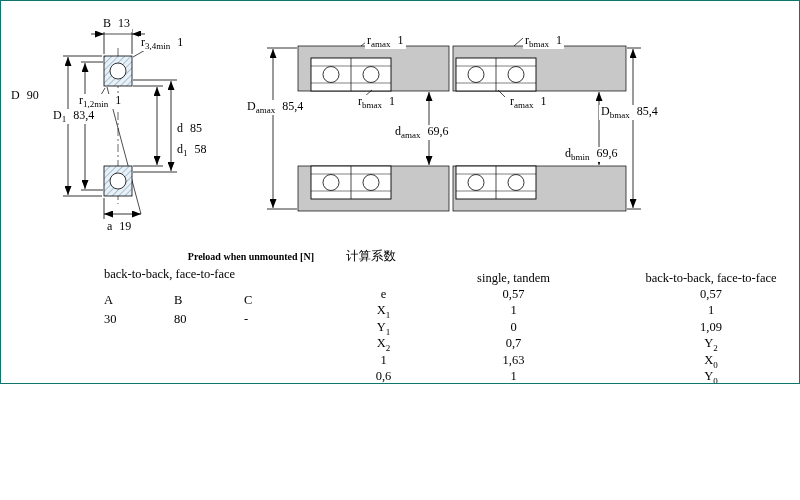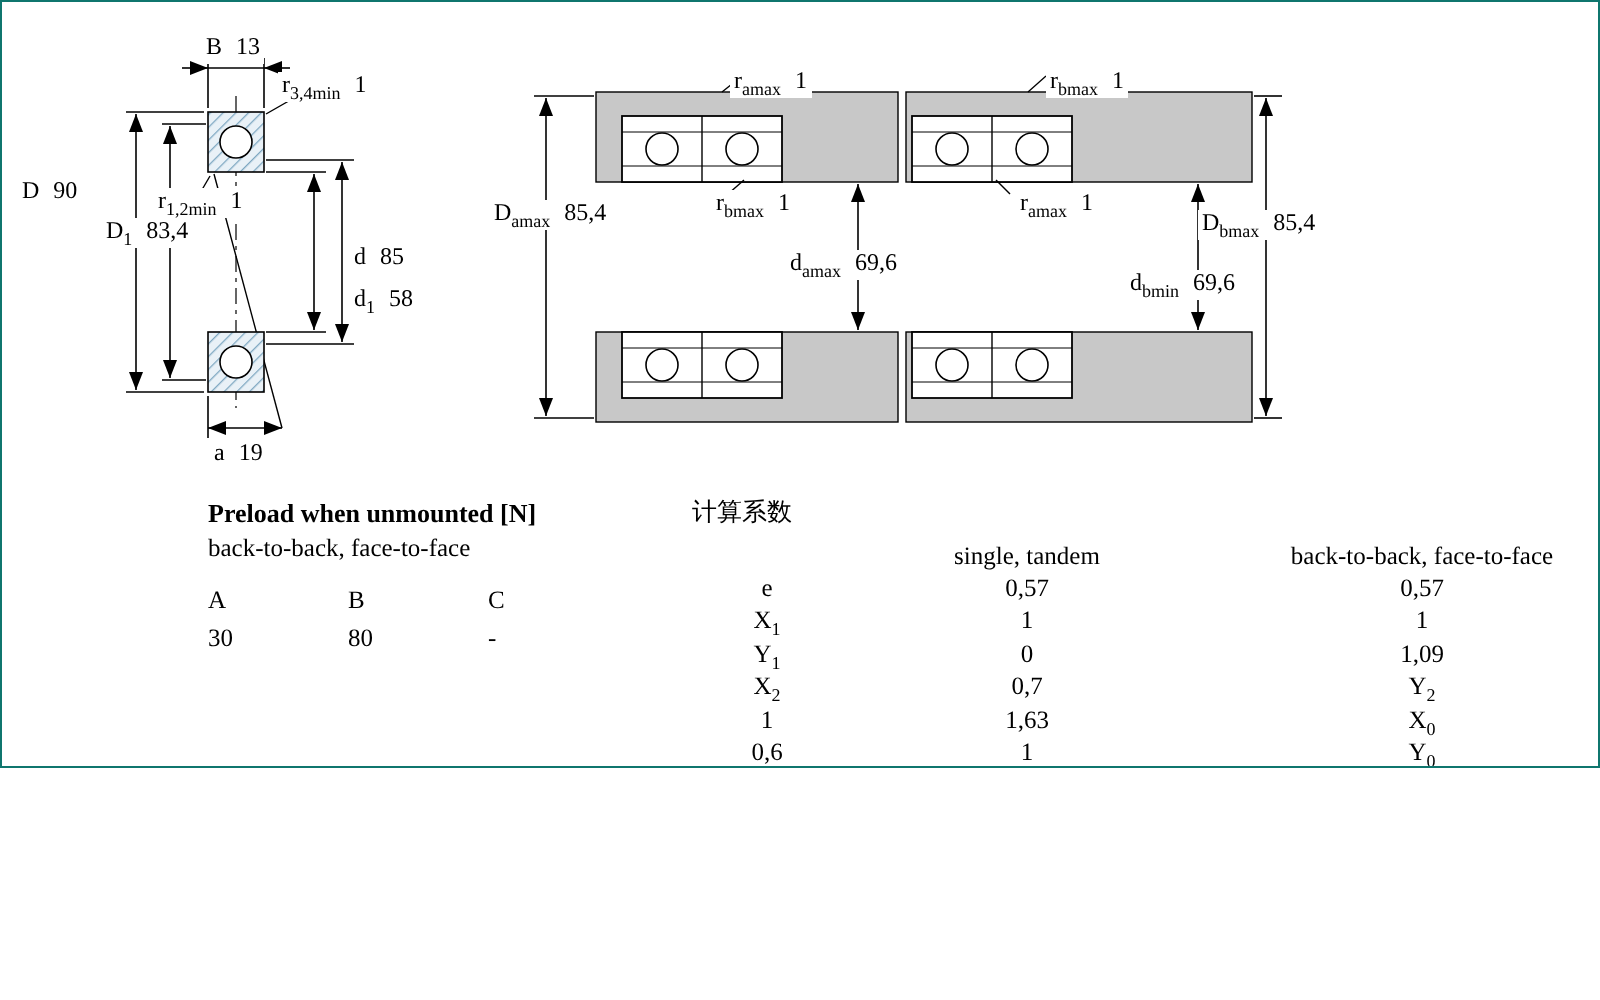--- a/index.html
+++ b/index.html
@@ -12,21 +12,21 @@
   
   .dim{
     position:absolute;font-size:12px;line-height:13px;white-space:nowrap;
     background:#fff;padding:0 2px;z-index:5;
   }
   .dim .sym{font-size:12px;}
   .ssub{font-size:9px;line-height:9px;}
   .dim .val{margin-left:7px;}
   
   .preload{position:absolute;left:103px;top:248px;font-size:12.5px;z-index:5;}
-  .pl-title{font-weight:bold;font-size:13px;line-height:15px;}
+  .pl-title{font-weight:bold;font-size:10px;line-height:15px;text-align:right;}
   .pl-sub{margin-top:3px;line-height:14px;}
   .pl-grid{
     display:grid;grid-template-columns:70px 70px 70px;
     margin-top:13px;row-gap:6px;line-height:13px;
   }
   
   .factors{position:absolute;left:345px;top:248px;font-size:12.5px;z-index:5;}
   .f-title{line-height:15px;margin-bottom:7px;}
   .f-grid{
     display:grid;grid-template-columns:75px 185px 210px;
@@ -155,21 +155,21 @@
   <div class="dim" style="left:104px;top:219px"><span class="sym">a</span><sub class="ssub"></sub><span class="val">19</span></div>
 
   <div class="dim" style="left:364px;top:33px"><span class="sym">r</span><sub class="ssub">amax</sub><span class="val">1</span></div>
   <div class="dim" style="left:244px;top:99px"><span class="sym">D</span><sub class="ssub">amax</sub><span class="val">85,4</span></div>
   <div class="dim" style="left:355px;top:94px"><span class="sym">r</span><sub class="ssub">bmax</sub><span class="val">1</span></div>
   <div class="dim" style="left:392px;top:124px"><span class="sym">d</span><sub class="ssub">amax</sub><span class="val">69,6</span></div>
 
   <div class="dim" style="left:522px;top:33px"><span class="sym">r</span><sub class="ssub">bmax</sub><span class="val">1</span></div>
   <div class="dim" style="left:507px;top:94px"><span class="sym">r</span><sub class="ssub">amax</sub><span class="val">1</span></div>
   <div class="dim" style="left:598px;top:104px"><span class="sym">D</span><sub class="ssub">bmax</sub><span class="val">85,4</span></div>
-  <div class="dim" style="left:562px;top:134px"><span class="sym">d</span><sub class="ssub">bmin</sub><span class="val">69,6</span></div>
+  <div class="dim" style="left:562px;top:146px"><span class="sym">d</span><sub class="ssub">bmin</sub><span class="val">69,6</span></div>
 
   <div class="preload">
     <div class="pl-title">Preload when unmounted [N]</div>
     <div class="pl-sub">back-to-back, face-to-face</div>
     <div class="pl-grid">
       <span>A</span>
       <span>B</span>
       <span>C</span>
       <span>30</span>
       <span>80</span>

